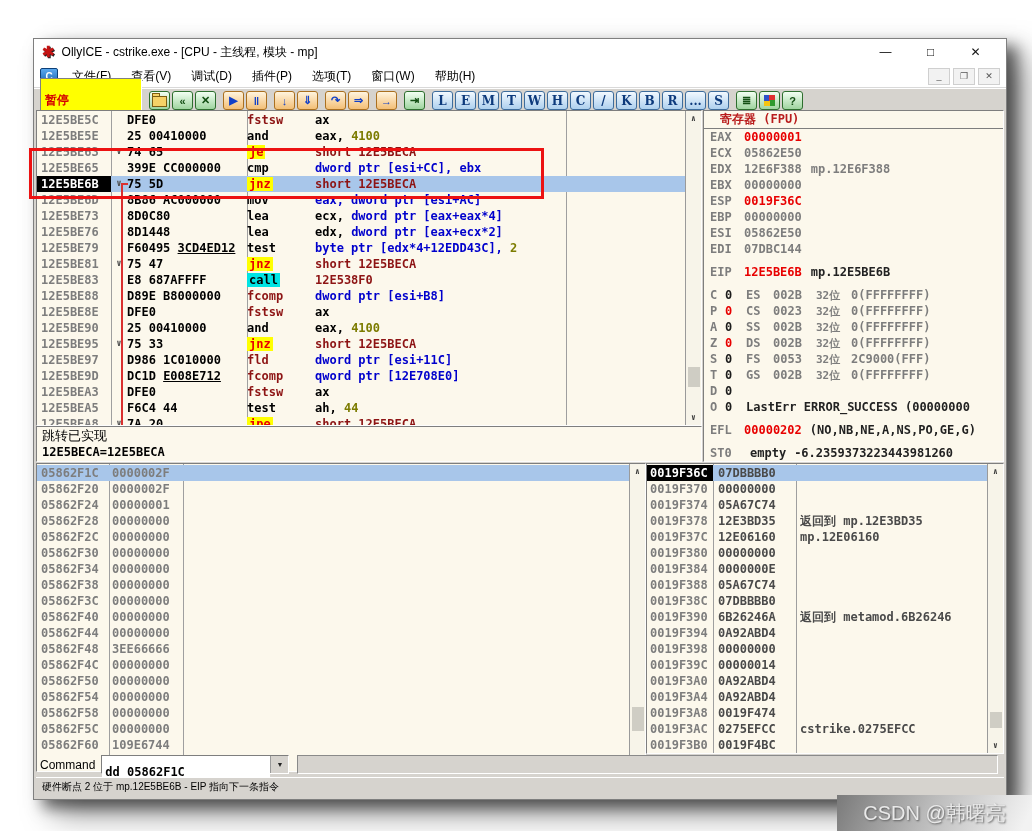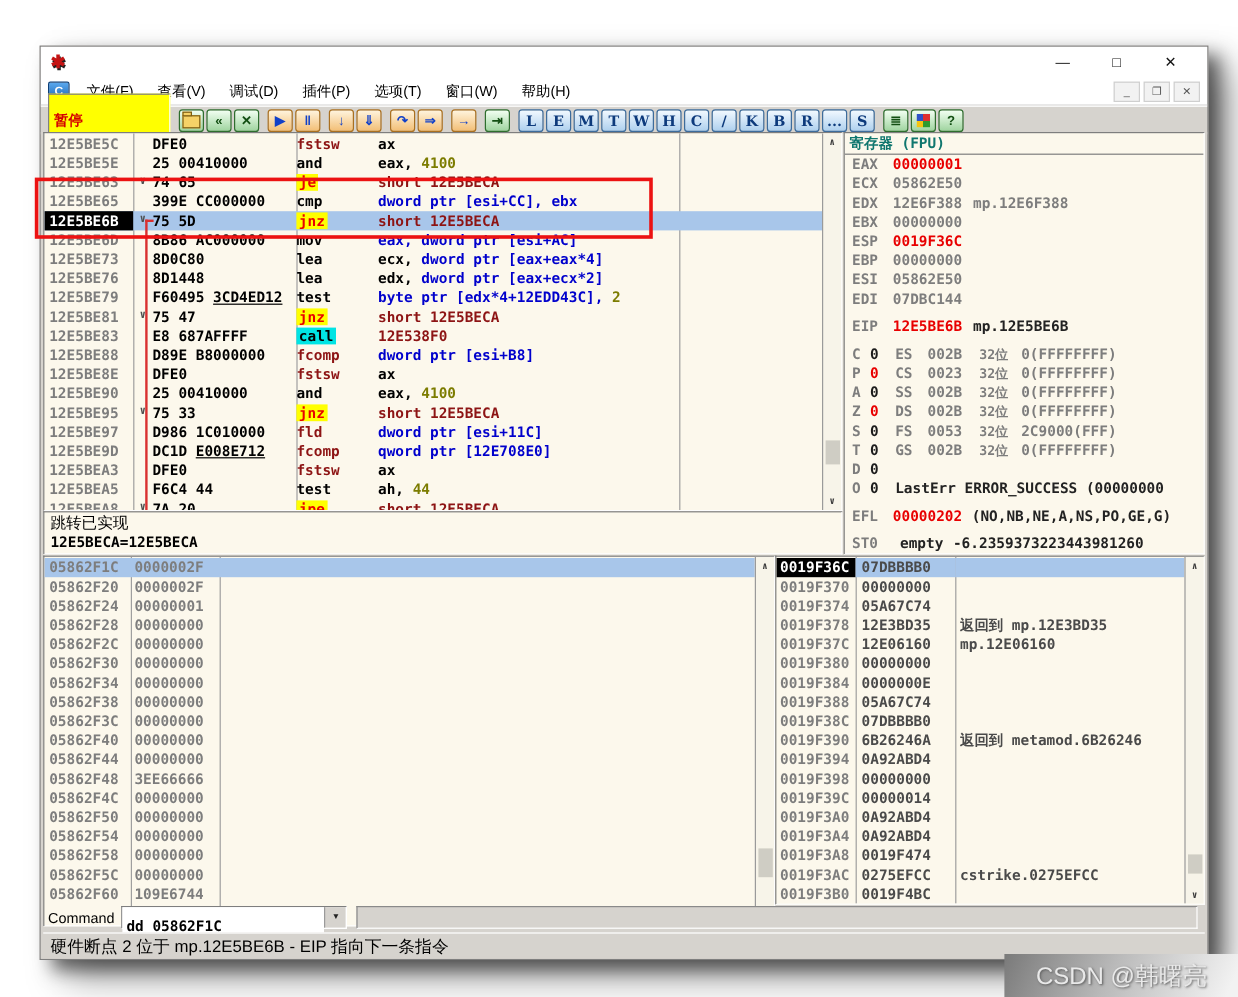--- a/index.html
+++ b/index.html
@@ -65,21 +65,21 @@
   .hl-call{background:#00e4e4;color:#000;padding:0 2px;}
   .jump-line{position:absolute;left:84px;top:72px;bottom:0;width:2px;background:#d93030;}
   .jump-stub{position:absolute;left:84px;top:72px;width:7px;height:2px;background:#d93030;}
   
   .infopane{left:2px;top:316px;width:666px;height:36px;padding:1px 5px;}
   .info-l1{font-size:13px;color:#000;line-height:16px;}
   .info-l2{line-height:16px;color:#000;}
   
   .regs{left:669px;top:0;width:301px;height:352px;}
   .reg-header{height:17px;line-height:16px;border-bottom:1px solid #7e7e7e;font-size:12px;font-weight:bold;
-              color:#0f766e;padding-left:4px;}
+              color:#b91c1c;padding-left:16px;}
   .reg-line{height:16px;line-height:16px;white-space:pre;padding-left:6px;overflow:hidden;}
   .reg-gap{height:7px;}
   .rname{display:inline-block;width:34px;color:#7d7d7d;}
   .rval{color:#7d7d7d;} .rval.chg{color:#e80000;}
   .rref{margin-left:9px;color:#7d7d7d;} .rref.dark{color:#222;}
   .fl{display:inline-block;width:15px;color:#7d7d7d;}
   .fv{display:inline-block;width:21px;color:#1c1c1c;} .fv.chg{color:#e80000;}
   .fseg{display:inline-block;width:27px;color:#7d7d7d;}
   .fsv{display:inline-block;width:43px;color:#7d7d7d;}
   .fsz{display:inline-block;width:35px;color:#7d7d7d;font-size:11px;}
@@ -108,35 +108,36 @@
   .cmd-label{font-size:12px;color:#000;margin:0 6px 0 6px;}
   .cmd-combo{display:flex;height:19px;border:1px solid #7e7e7e;border-right-color:#fff;border-bottom-color:#fff;
              background:#fff;width:188px;box-sizing:border-box;}
   .cmd-input{flex:1;border:0;outline:none;background:#fff;font-family:"DejaVu Sans Mono",monospace;
              font-weight:bold;font-size:12px;padding:16px 3px;color:#000;}
   .cmd-drop{width:17px;background:#d6d3ce;border-left:1px solid #9a9a9a;display:flex;align-items:center;
             justify-content:center;font-size:7px;color:#222;}
   .cmd-rest{flex:1;height:19px;margin:0 4px 0 8px;border:1px solid #8a8a8a;border-right-color:#fff;
             border-bottom-color:#fff;background:#d6d3ce;box-sizing:border-box;}
   .statusbar{position:absolute;left:2px;top:667px;width:968px;height:20px;background:#d6d3ce;
-             border-top:1px solid #fff;font-size:14px;color:#000;padding:2px 6px;box-sizing:border-box;}
+             border-top:1px solid #fff;font-size:10px;color:#000;padding:2px 6px;box-sizing:border-box;}
   
   .red-box{position:absolute;left:29px;top:148px;width:509px;height:45px;border:3px solid #ec1212;z-index:50;}
   .watermark{position:absolute;right:0;bottom:0;width:195px;height:36px;
              background:linear-gradient(115deg,#7a7a7a 0%,#b9b9b9 45%,#f2f2f2 95%);
              color:#e9e9e9;font-size:20px;display:flex;align-items:center;justify-content:center;
              text-shadow:1px 1px 2px #5a5a5a;}
 </style>
 </head>
 <body>
 
 <div class="win">
 
   <div class="titlebar">
     <span class="app-icon">✱</span>
+    <span class="title-text">OllyICE - cstrike.exe - [CPU -  主线程, 模块 - mp]</span>
     <div class="title-controls">
       <div class="tc-btn">—</div>
       <div class="tc-btn">□</div>
       <div class="tc-btn">✕</div>
     </div>
   </div>
 
   <div class="menubar">
     <span class="mdi-icon">C</span>
     <div class="menu-items" id="menu-items">

